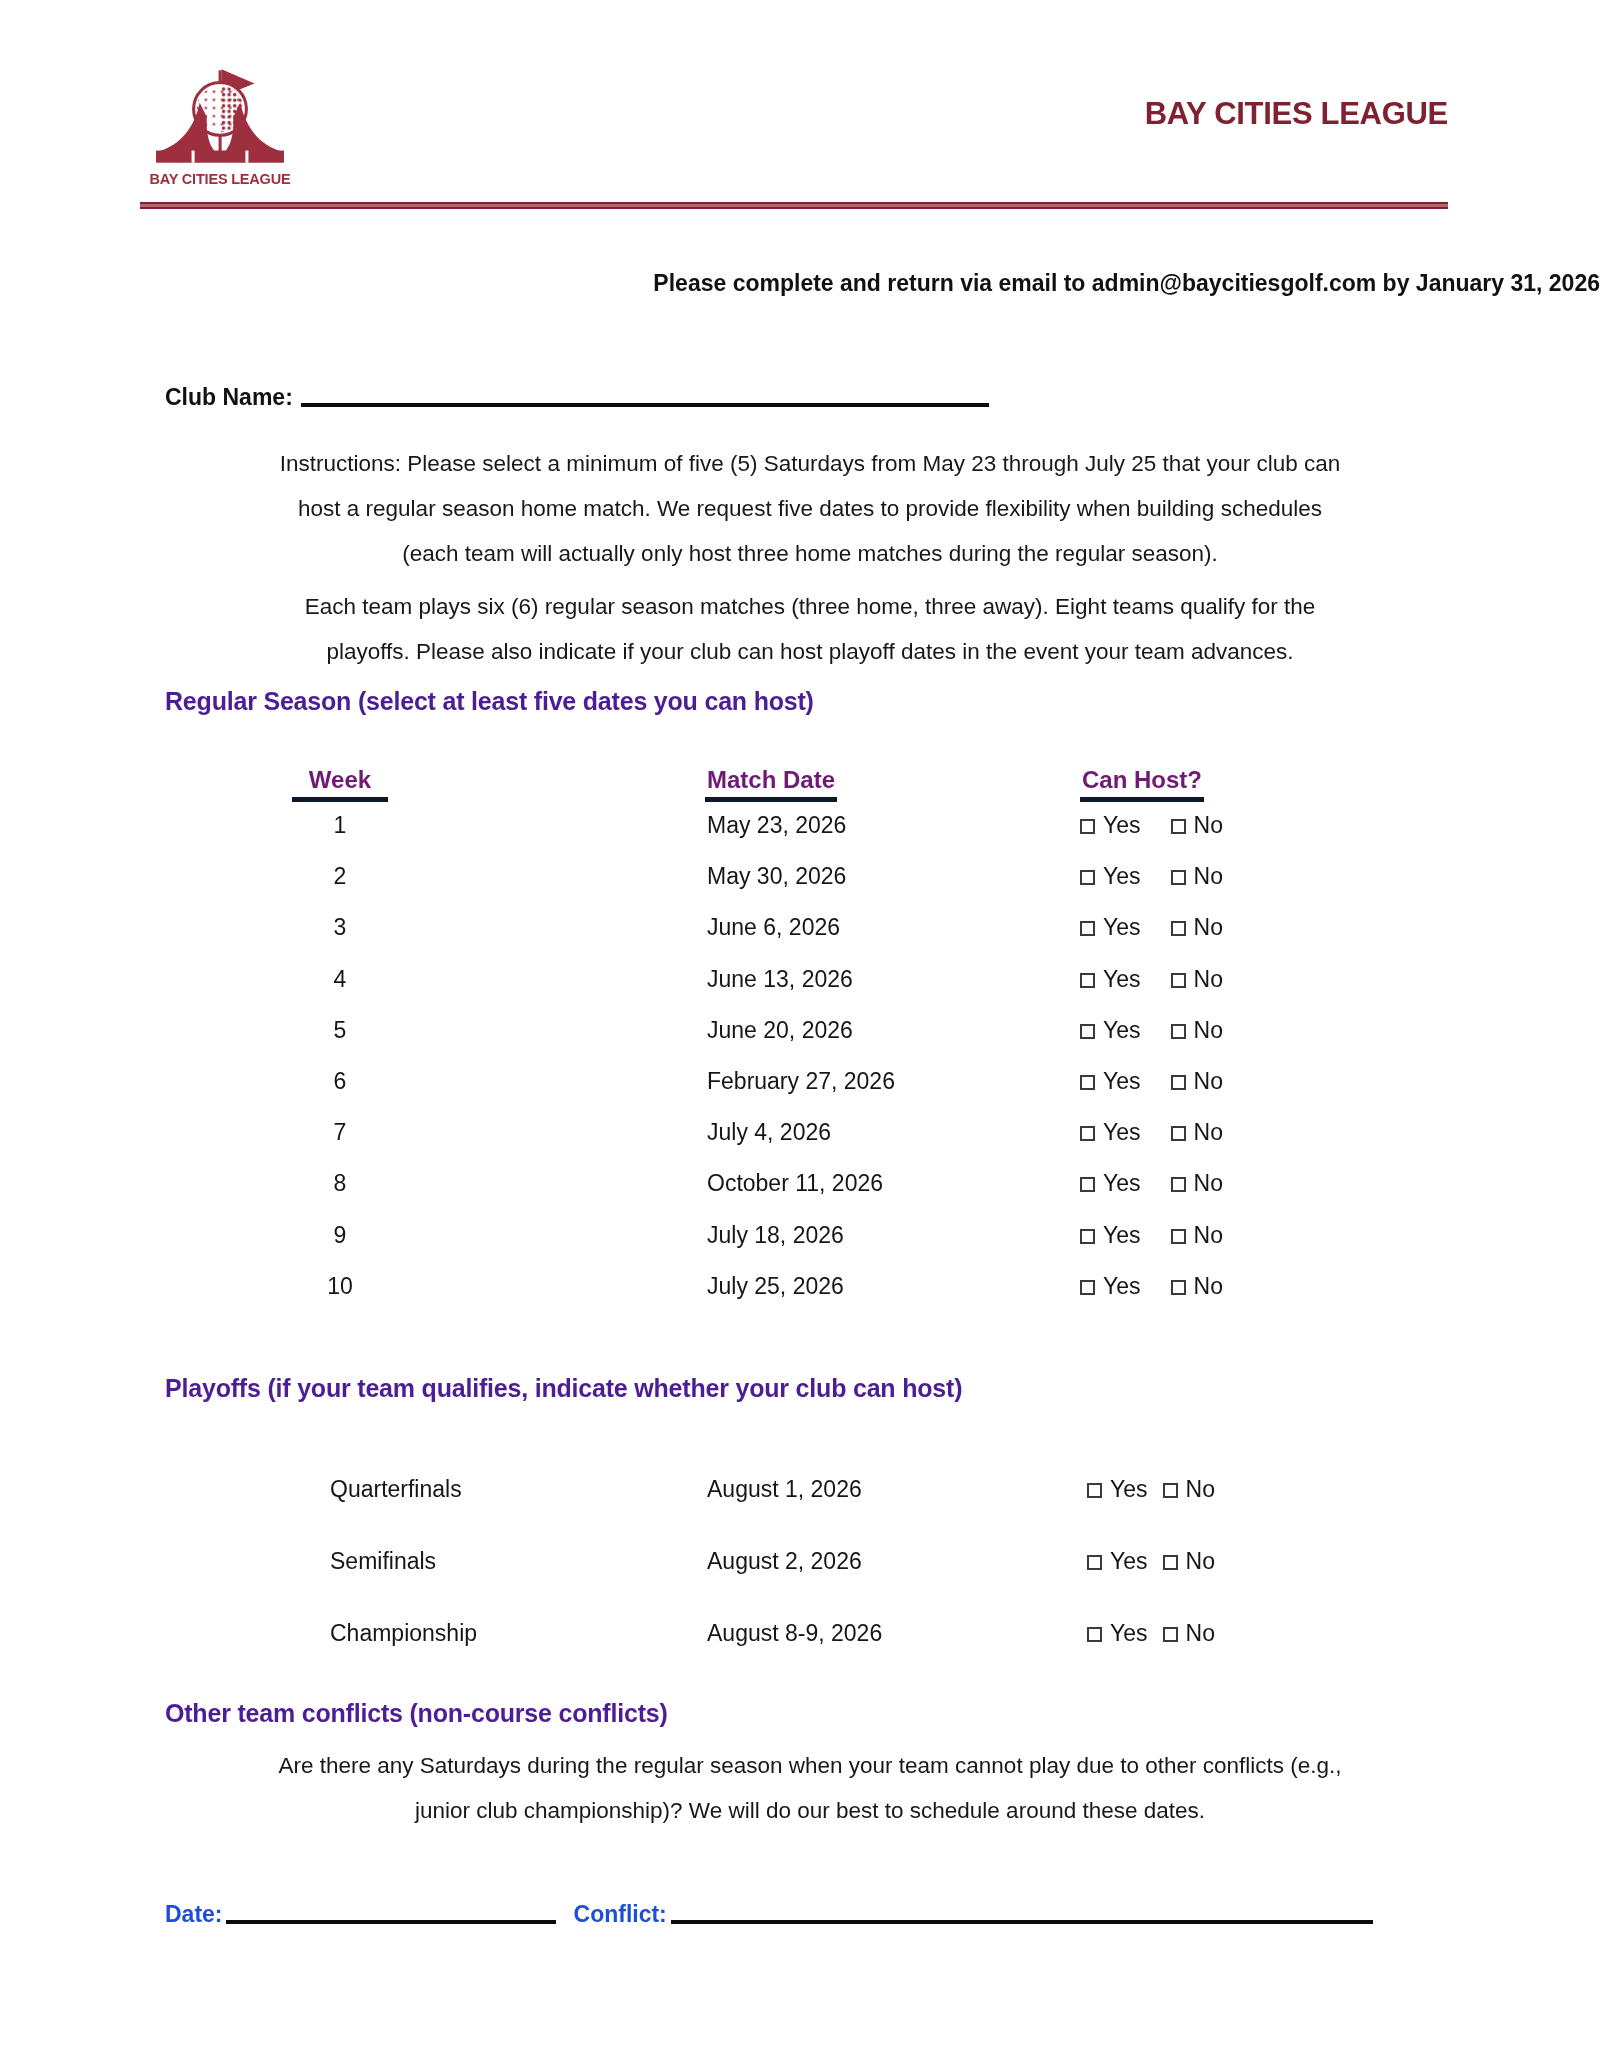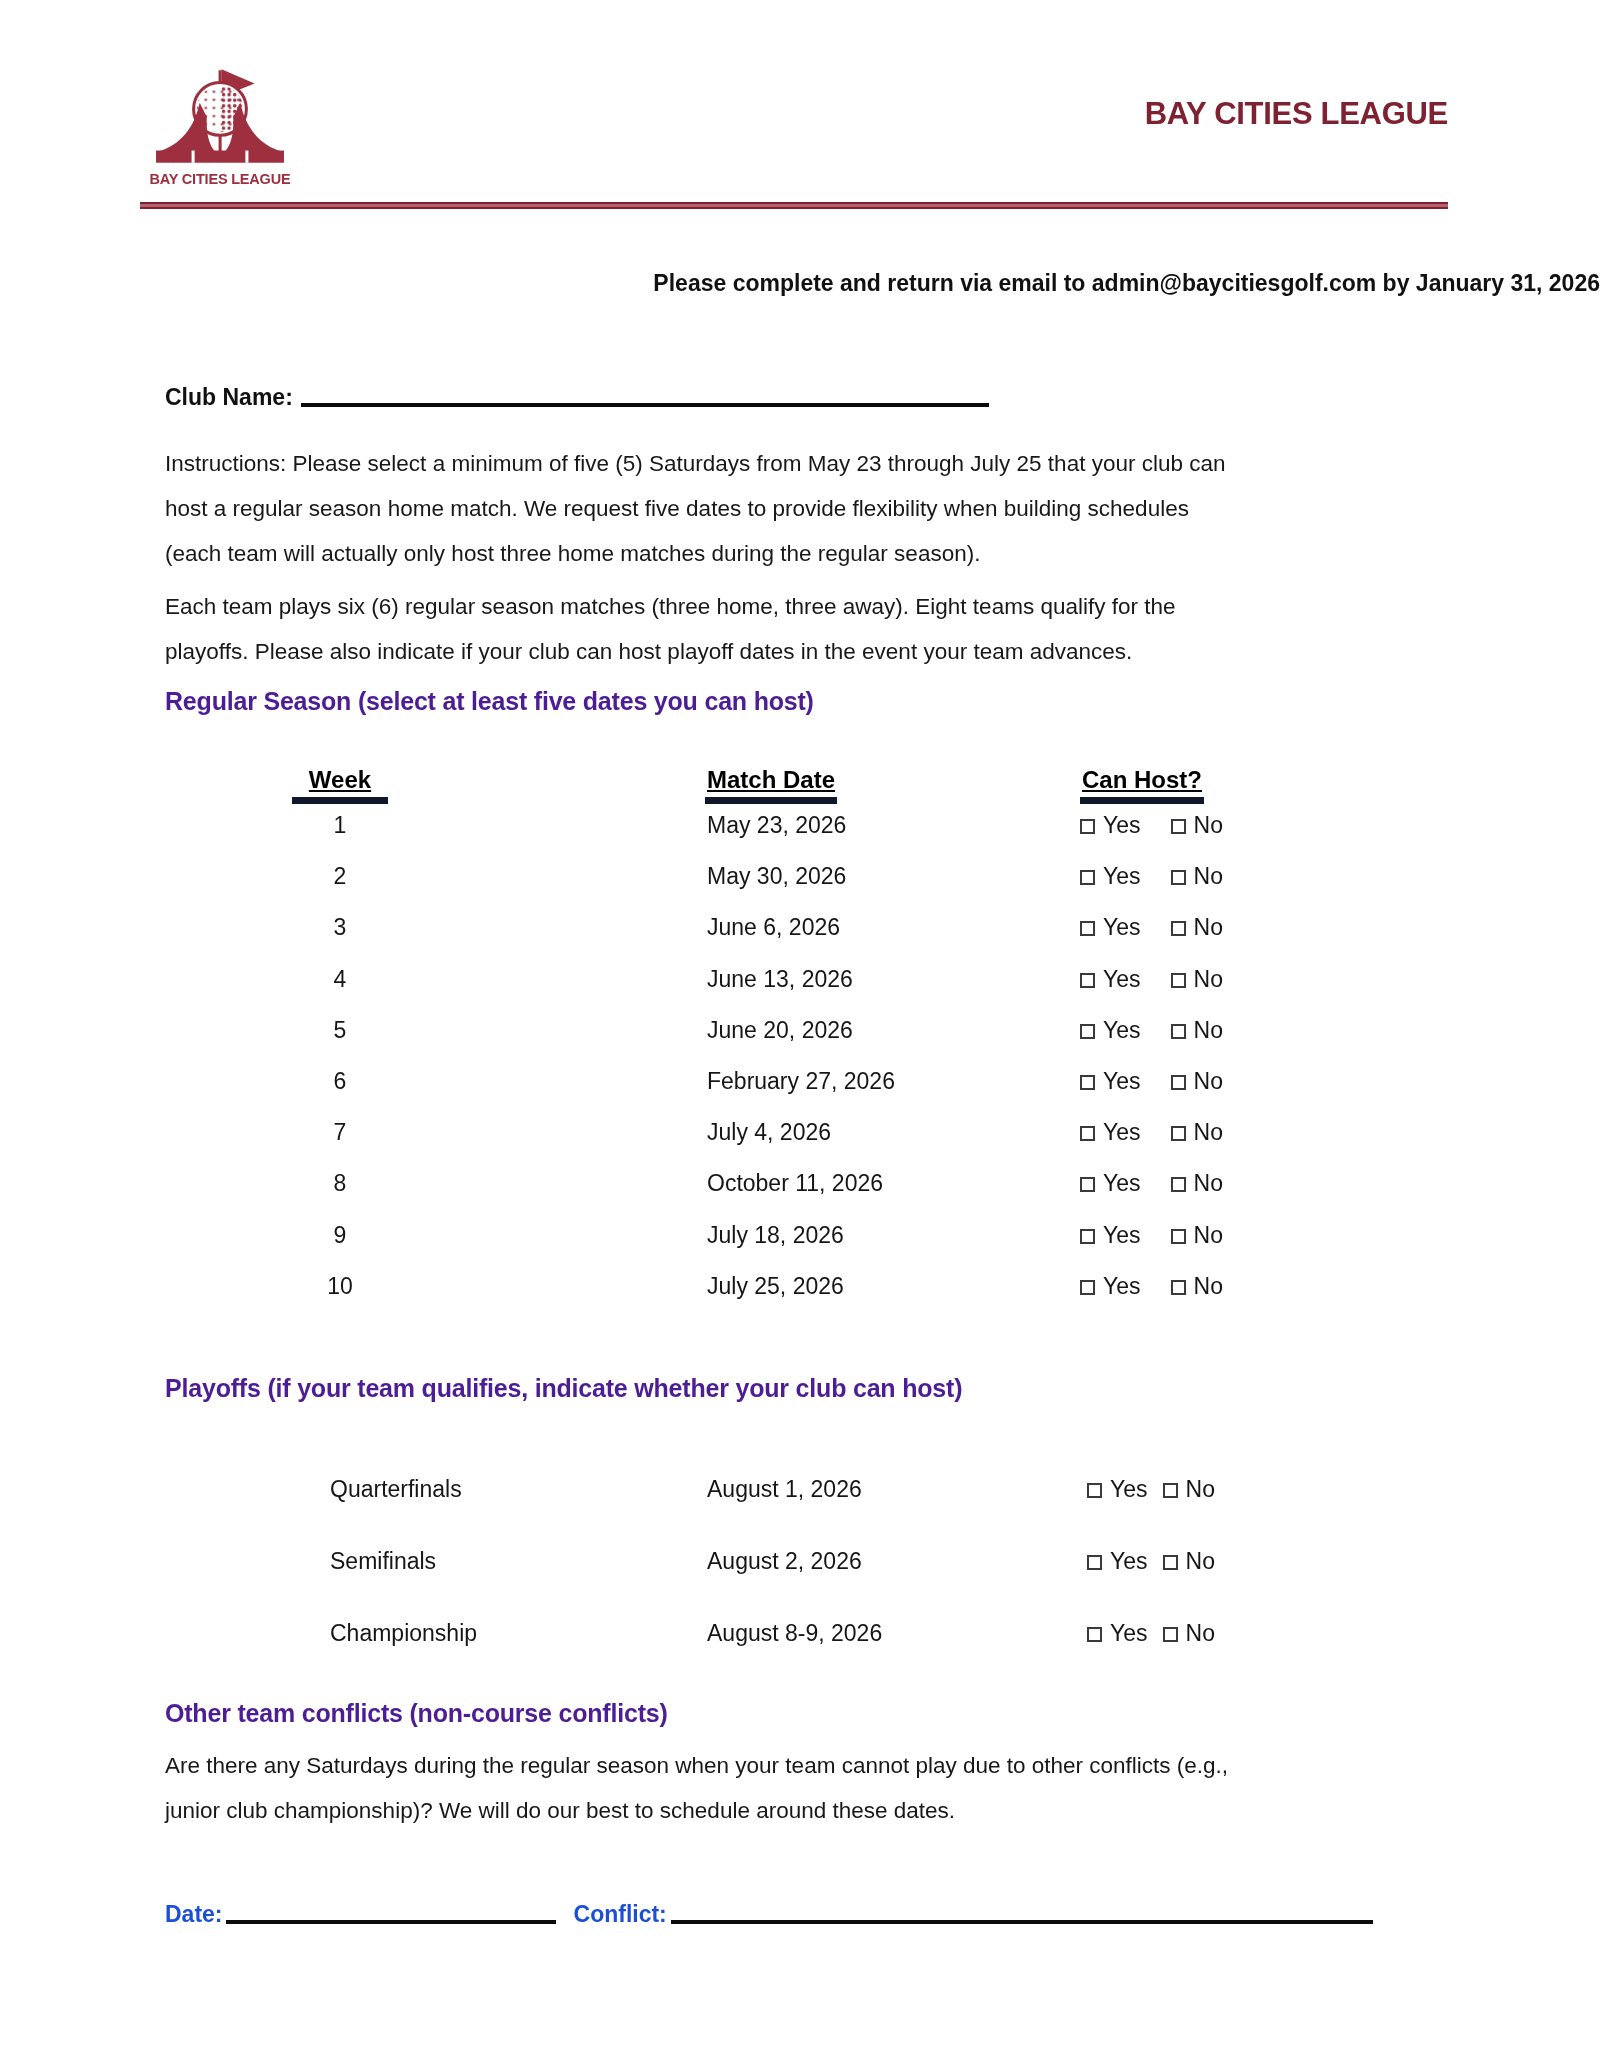--- a/index.html
+++ b/index.html
@@ -1,18 +1,18 @@
 <!DOCTYPE html>
 <html><head>
 <meta charset="utf-8">
 <style>
   html,body{margin:0;padding:0;background:#ffffff;}
   body{width:1600px;height:2070px;position:relative;overflow:hidden;
        font-family:"Liberation Sans","DejaVu Sans",sans-serif;color:#161616;}
-  .abs{position:absolute;}
+  .abs{position:absolute;text-align:center;}
   
   .logo-block{left:138px;top:64px;width:164px;text-align:center;}
   .logo-caption{font-size:14.5px;font-weight:bold;letter-spacing:-0.2px;color:#9d2f3f;margin-top:1px;white-space:nowrap;}
   .hdr-text{left:700px;top:96px;width:748px;text-align:right;}
   .hdr-title{font-size:31px;font-weight:bold;color:#7e2130;letter-spacing:-0.3px;}
   .hdr-sub{font-size:21px;color:#7e2130;margin-top:10px;letter-spacing:0.1px;}
   .hdr-rule{left:140px;top:202px;width:1308px;height:3px;background:#b4626d;
             border-top:2px solid #7e2130;border-bottom:2px solid #7e2130;}
   
   .return-line{left:0;top:270px;width:1600px;text-align:right;font-size:23px;font-weight:bold;color:#111;}
@@ -21,22 +21,22 @@
   .club-blank{width:688px;margin-left:8px;}
   .para{left:165px;top:0;width:1290px;font-size:22.5px;line-height:45px;white-space:pre-line;color:#181818;}
   .p1{top:441px;}
   .p2{top:584px;}
   .section-heading{left:165px;font-size:25px;font-weight:bold;color:#4c1d95;letter-spacing:-0.2px;}
   .h-regular{top:687px;}
   .h-playoffs{top:1374px;}
   .h-conflicts{top:1699px;}
   
   .thead{left:0;top:766px;width:1600px;height:40px;position:absolute;}
-  .th{position:absolute;font-size:24px;font-weight:bold;color:#000000;
-      border-bottom:7px solid #0f172a;padding:0 2px 3px 2px;text-decoration:underline;}
+  .th{position:absolute;font-size:24px;font-weight:bold;color:#701a75;
+      border-bottom:5px solid #0f172a;padding:0 2px 3px 2px;}
   .th-week{left:292px;width:92px;text-align:center;}
   .th-date{left:705px;}
   .th-host{left:1080px;}
   .tbody{left:0;top:812px;width:1600px;position:absolute;}
   .t-row{position:relative;height:51.2px;}
   .c1{position:absolute;left:290px;width:100px;text-align:center;font-size:23px;}
   .c2{position:absolute;left:707px;font-size:23px;white-space:nowrap;}
   .c3{position:absolute;left:1080px;font-size:23px;white-space:nowrap;}
   .cb{display:inline-block;width:11px;height:11px;border:2px solid #3a3a3a;margin-right:8px;transform:translateY(1px);}
   .gap-wide{margin-left:30px;}

